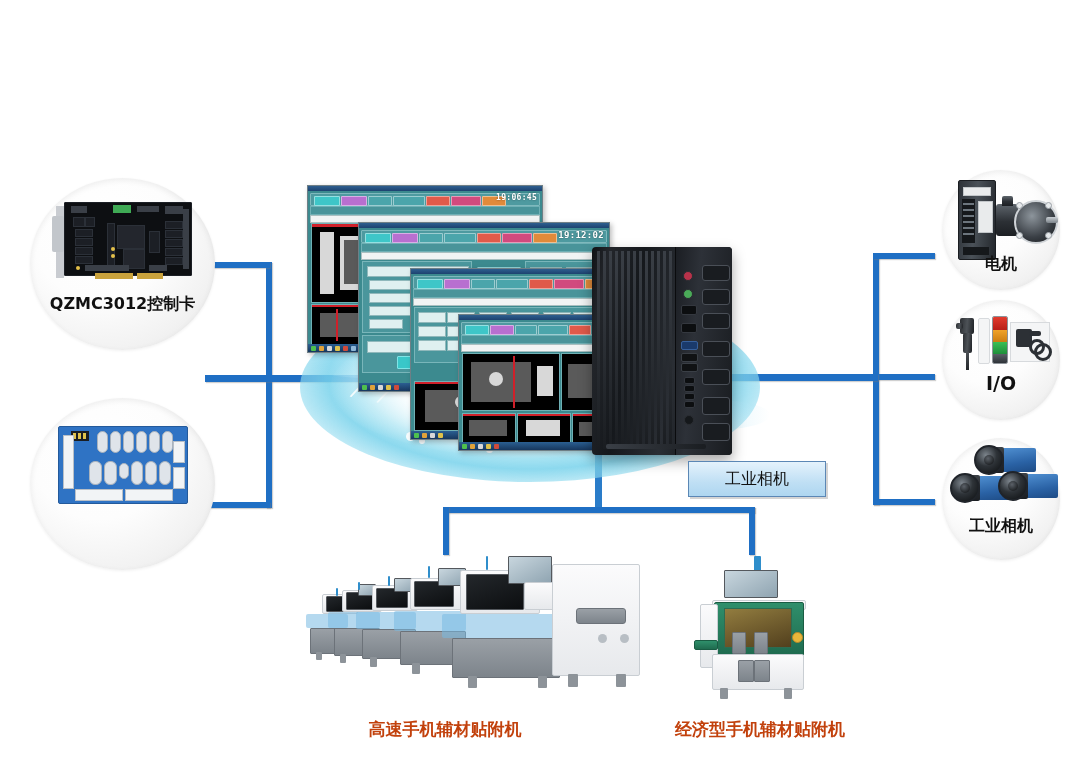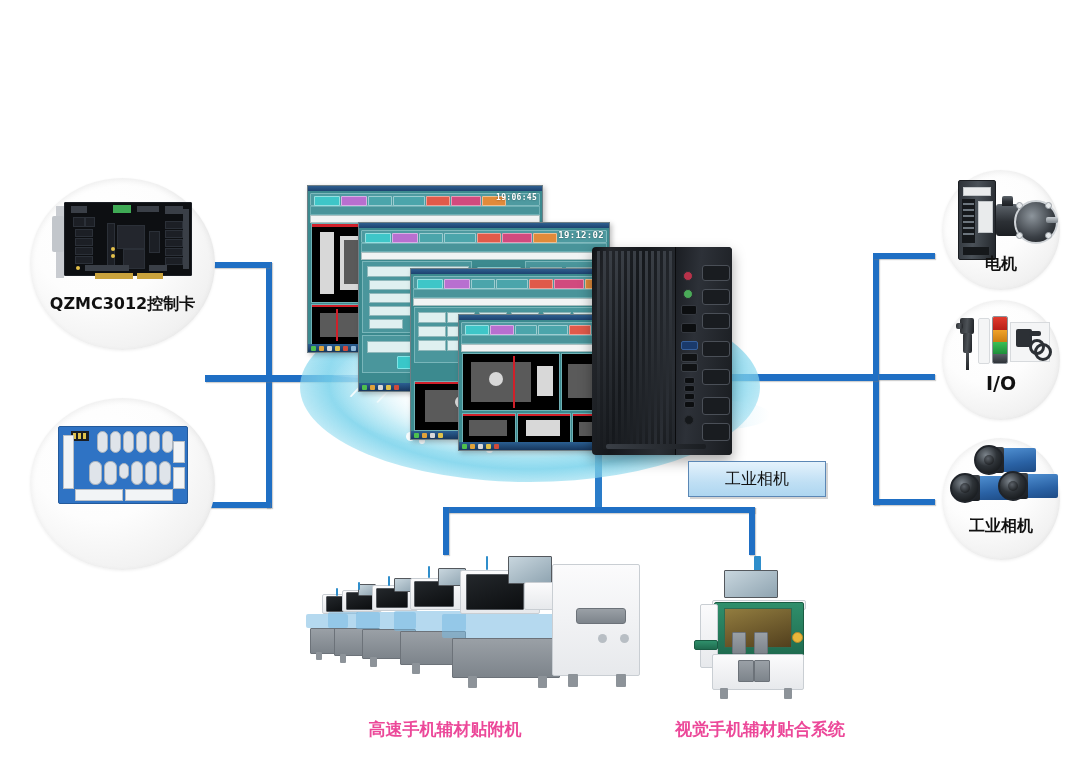--- a/index.html
+++ b/index.html
@@ -186,21 +186,21 @@
   .mc-foot{position:absolute;background:#8d9399;border-radius:1px;}
   .mc-blue{position:absolute;background:rgba(120,185,225,.55);border-radius:2px;}
   .mc-green{position:absolute;background:linear-gradient(180deg,#2f8f6b,#1f6b4f);border:1px solid #1a5c43;border-radius:2px;}
   .mc-glass{position:absolute;background:linear-gradient(160deg,rgba(180,120,50,.75),rgba(90,55,20,.85));border:1px solid #2d6c53;}
   .mc-post{position:absolute;background:#2f8ecb;border-radius:1px;}
   .mc-estop{position:absolute;width:9px;height:9px;border-radius:50%;background:#e8b63a;border:1px solid #b8872a;}
 
   .mach-label{
     position:absolute;text-align:center;white-space:nowrap;
     font-family:Liberation Mono, monospace;
-    font-weight:bold;font-size:17px;color:#ec4899;
+    font-weight:bold;font-size:17px;color:#c2410c;
   }
 </style>
 </head>
 <body>
 
 <div class="stage">
 
 
   <div class="ln" style="left:266px;top:262px;width:6px;height:246px;"></div>
   <div class="ln" style="left:208px;top:262px;width:62px;height:6px;"></div>
@@ -698,16 +698,16 @@
     <div class="mc-dark" style="left:46px;top:104px;width:14px;height:20px;"></div>
     <div class="mc-dark" style="left:62px;top:104px;width:14px;height:20px;"></div>
     <div class="mc-foot" style="left:28px;top:132px;width:8px;height:11px;"></div>
     <div class="mc-foot" style="left:92px;top:132px;width:8px;height:11px;"></div>
   </div>
 
   <div class="mach-label" style="left:300px;top:718px;width:290px;">
     <span>高速手机辅材贴附机</span>
   </div>
   <div class="mach-label" style="left:610px;top:718px;width:300px;">
-    <span>视觉手机辅材贴合系统</span>
+    <span>经济型手机辅材贴附机</span>
   </div>
 
 </div>
 
 </body></html>

